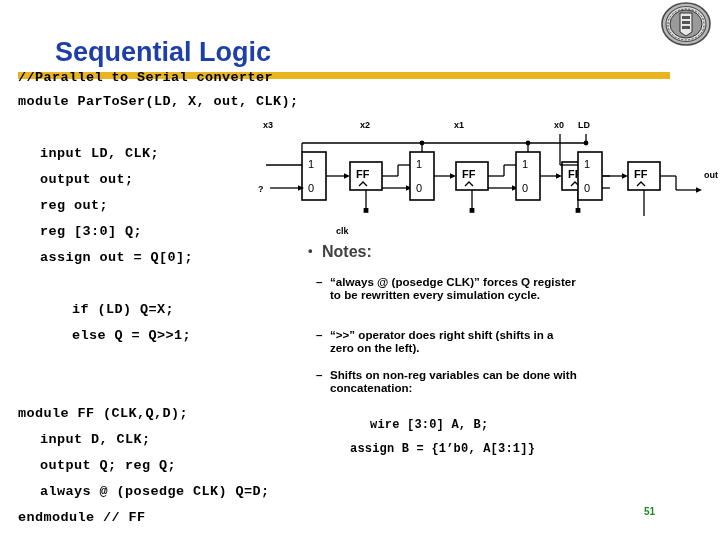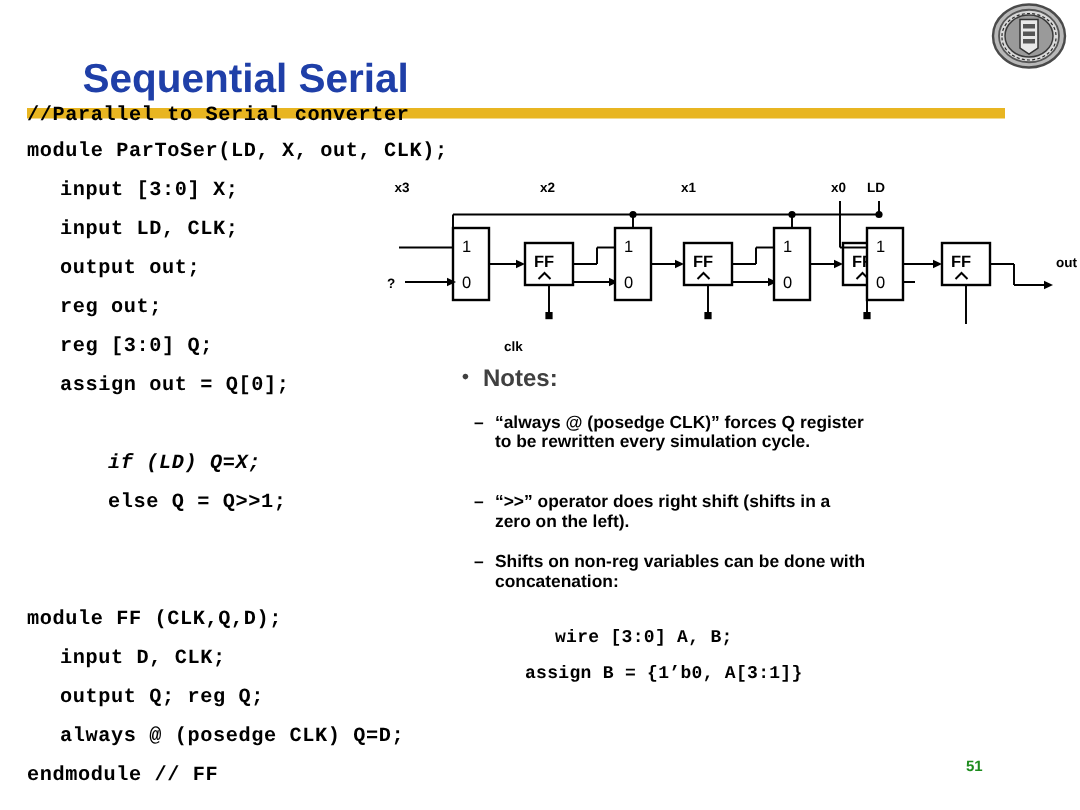--- a/index.html
+++ b/index.html
@@ -133,46 +133,45 @@
     fill: #000000;
   }
   .wire { stroke: #000000; stroke-width: 1.3; fill: none; }
   .boxline { stroke: #000000; stroke-width: 1.6; fill: #ffffff; }
 </style>
 </head>
 <body>
 
 <div id="slide">
 
-  <div id="title" style="color: rgb(31, 63, 168);">Sequential Serial</div>
+  <div id="title" style="color: rgb(31, 63, 168);">Sequential Logic</div>
   <div id="gold-rule" style="background: rgb(232, 181, 33);"></div>
 
   <div id="logo">
     <svg width="52" height="44" viewBox="0 0 52 44">
       <ellipse cx="26" cy="22" rx="24" ry="21" fill="#b8b8b8" stroke="#4a4a4a" stroke-width="1.6"></ellipse>
       <ellipse cx="26" cy="22" rx="20" ry="17.5" fill="#d8d8d8" stroke="#555555" stroke-width="1.2"></ellipse>
       <ellipse cx="26" cy="22" rx="16" ry="14" fill="#9a9a9a" stroke="#3a3a3a" stroke-width="1"></ellipse>
       <path d="M20 11 L20 30 L26 34 L32 30 L32 11 Z" fill="#e8e8e8" stroke="#333333" stroke-width="1"></path>
       <rect x="22" y="14" width="8" height="3" fill="#555555"></rect>
       <rect x="22" y="19" width="8" height="3" fill="#555555"></rect>
       <rect x="22" y="24" width="8" height="3" fill="#555555"></rect>
       <path d="M8 22 A18 15 0 0 1 44 22" fill="none" stroke="#2a2a2a" stroke-width="0.8" stroke-dasharray="2 1.5"></path>
       <path d="M8 23 A18 15 0 0 0 44 23" fill="none" stroke="#2a2a2a" stroke-width="0.8" stroke-dasharray="2 1.5"></path>
     </svg>
   </div>
 
   <div class="codeline" style="left:18px; top:70px;">//Parallel to Serial converter</div>
   <div class="codeline" style="left:18px; top:94px;">module ParToSer(LD, X, out, CLK);</div>
-  <div class="codeline" style="left:40px; top:120px;">input [3:0] X;</div>
   <div class="codeline" style="left:40px; top:146px;">input LD, CLK;</div>
   <div class="codeline" style="left:40px; top:172px;text-align:right;">output out;</div>
   <div class="codeline" style="left:40px; top:198px;">reg out;</div>
   <div class="codeline" style="left:40px; top:224px;">reg [3:0] Q;</div>
   <div class="codeline" style="left:40px; top:250px;">assign out = Q[0];</div>
-  <div class="codeline" style="left:72px; top:302px;font-style:italic;">if (LD) Q=X;</div>
+  <div class="codeline" style="left:72px; top:302px;">if (LD) Q=X;</div>
   <div class="codeline" style="left:72px; top:328px;">else Q = Q&gt;&gt;1;</div>
 
   <div class="codeline" style="left:18px; top:406px;">module FF (CLK,Q,D);</div>
   <div class="codeline" style="left:40px; top:432px;">input D, CLK;</div>
   <div class="codeline" style="left:40px; top:458px;text-align:center;">output Q; reg Q;</div>
   <div class="codeline" style="left:18px; top:510px;">endmodule // FF</div>
   <div class="codeline" style="left:40px; top:484px;">always @ (posedge CLK) Q=D;</div>
 
   <div id="notes-head">
     <span class="b">•</span><span>Notes:</span>

